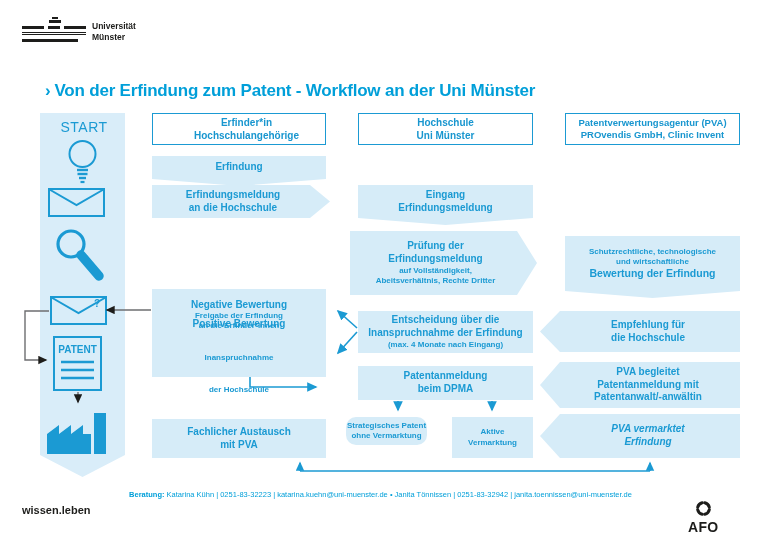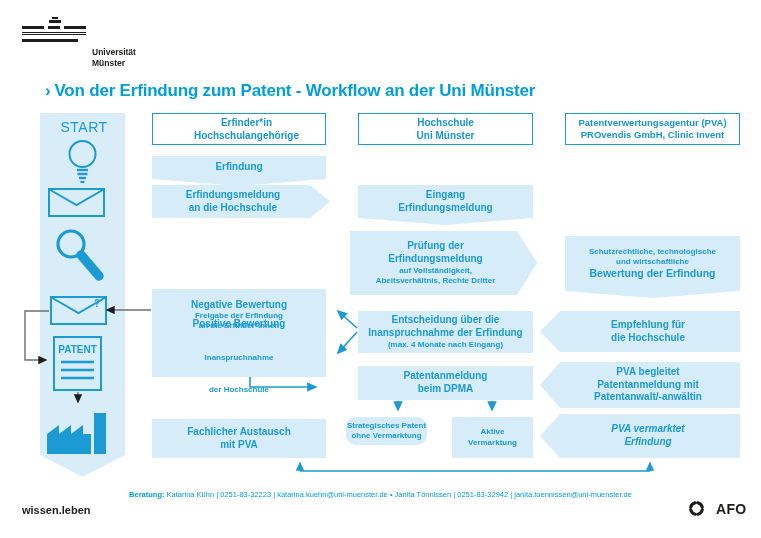--- a/index.html
+++ b/index.html
@@ -3,21 +3,21 @@
 <meta charset="utf-8">
 <style>
   html,body{margin:0;padding:0;background:#ffffff;}
   .stage{
     position:relative;width:761px;height:538px;background:#ffffff;overflow:hidden;
     font-family:"Liberation Sans", sans-serif;
   }
   
   .unilogo{position:absolute;left:22px;top:17px;width:64px;height:28px;}
   .unilogo .bar{position:absolute;background:#1d1d1b;}
-  .logo-text{position:absolute;left:92px;top:21px;color:#1d1d1b;font-size:8.5px;font-weight:700;line-height:1.25;margin-top:26px;}
+  .logo-text{position:absolute;left:92px;top:21px;color:#1d1d1b;font-size:8.5px;font-weight:700;line-height:1.25;}
   .page-title{position:absolute;left:45px;top:81px;color:#009fd9;font-size:17px;font-weight:700;letter-spacing:-0.2px;}
   .page-title .chev{margin-right:4px;}
   
   .sidebar{
     position:absolute;left:40px;top:113px;width:85px;height:364px;background:#d9edf9;
     clip-path:polygon(0 0,100% 0,100% calc(100% - 22px),50% 100%,0 calc(100% - 22px));
   }
   .start-label{position:absolute;left:40px;top:119px;width:88px;text-align:center;color:#1b9ad3;font-size:14px;letter-spacing:0.5px;}
   .side-icon{position:absolute;}
   .patent-text{font-weight:700;}
@@ -55,21 +55,21 @@
   .b-fachlich{left:152px;top:419px;width:174px;height:39px;}
   .b-strategisch{left:346px;top:417px;width:81px;height:28px;border-radius:10px;}
   .b-aktiv{left:452px;top:417px;width:81px;height:41px;}
   .b-pva-vermarktet{left:540px;top:414px;width:200px;height:44px;font-style:italic;}
   
   .arrows{position:absolute;left:0;top:0;pointer-events:none;}
   
   .contact-line{position:absolute;left:0;top:490px;width:761px;text-align:center;color:#009fd9;font-size:7.5px;}
   .contact-line b{font-weight:700;}
   .claim{position:absolute;left:22px;top:504px;color:#1d1d1b;font-size:11px;font-weight:700;}
-  .afo{position:absolute;left:688px;top:500px;display:flex;align-items:center;gap:11px;}
+  .afo{position:absolute;left:688px;top:500px;display:flex;align-items:center;gap:2px;flex-direction:column;}
   .afo-text{color:#1d1d1b;font-size:14px;font-weight:700;letter-spacing:0.3px;}
 </style>
 </head>
 <body>
 
 <div class="stage">
 
   <div class="unilogo">
     <div class="bar" style="left:30px;top:0;width:6px;height:2px;"></div>
     <div class="bar" style="left:27px;top:3px;width:12px;height:2.5px;"></div>

